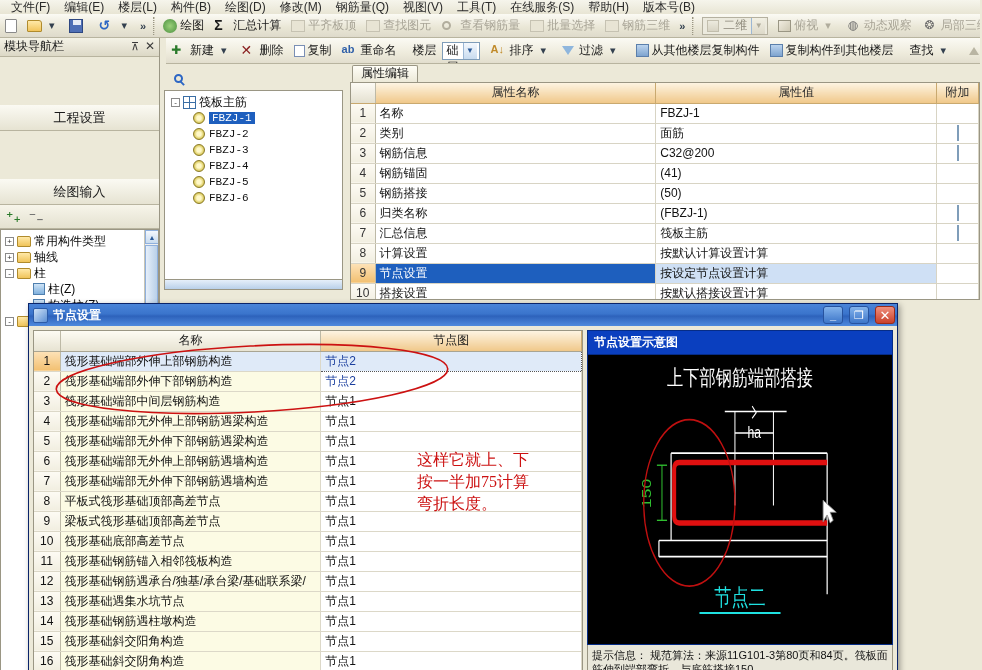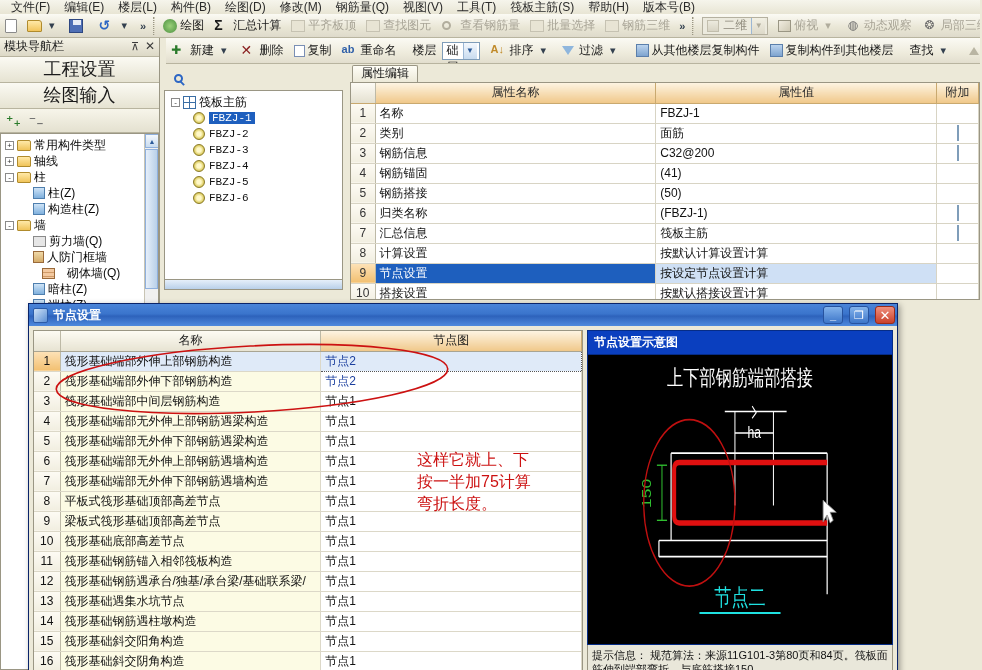--- a/index.html
+++ b/index.html
@@ -95,22 +95,22 @@
     height:19px; background:linear-gradient(#f4f2e6,#dcd8c6);
     border-bottom:1px solid #b8b49f;
     display:flex;align-items:flex-start; padding-left:4px; font-size:12px; color:#1a1a1a;
     position:relative;
   }
   .nav-title .pin { position:absolute; right:20px; top:2px; font-size:11px; color:#3a3a3a;}
   .nav-title .cls { position:absolute; right:4px; top:1px; font-size:12px; color:#3a3a3a;}
   .nav-btn {
     height:26px; background:linear-gradient(#fbfaf3,#e6e3d2);
     border-bottom:1px solid #b8b49f;
-    display:flex;align-items:flex-start;justify-content:center;
-    font-size:18px; color:#1a1a1a;
+    display:flex;align-items:center;justify-content:center;
+    font-size:13px; color:#1a1a1a;margin-top:48px;
   }
   .nav-tools {
     height:24px; background:linear-gradient(#f7f5ea,#e4e1d0);
     border-bottom:1px solid #b8b49f;
     display:flex;align-items:center;gap:8px;padding-left:6px;
   }
   .nav-tree {
     position:relative; height:calc(632px - 19px - 52px - 24px);
     background:#fff; border:1px solid #9a9684; margin:0; overflow:hidden;
   }
@@ -257,21 +257,21 @@
   }
   table.nodes td.nm { background:#fcfbe4;margin-left:20px; }
   table.nodes td.val { width:260px; }
   tr.r1 td.idx { background:linear-gradient(#fde2b8,#f2c071);}
   tr.r1 td.nm  { background:#dfeaf8; }
   tr.r1 td.val { background:#dfeaf8; color:#1b3f9e; border:1px dotted #555; border-left:none;}
   tr.r2 td.val { color:#1b3f9e; }
 
   .annot {
     position:absolute; left:383px; top:118px; width:185px;
-    color:#cc1111; font-size:16px; line-height:22px; font-family:Liberation Sans, sans-serif;
+    color:#cc1111; font-size:16px; line-height:22px; font-family:Liberation Serif, serif;
     pointer-events:none; white-space:nowrap;
   }
   .ellipse-svg { position:absolute; left:0; top:0; width:550px; height:358px; pointer-events:none; }
 
   
   .preview { flex:1; display:flex; flex-direction:column; }
   .pv-header {
     background:#0a3fbf; color:#fff; font-size:12px; font-weight:bold;
     padding:3px 6px; border:1px solid #062c86; border-bottom:none;
   }
@@ -289,21 +289,21 @@
   <div class="menubar">
     <span class="mi">文件(F)</span>
     <span class="mi">编辑(E)</span>
     <span class="mi">楼层(L)</span>
     <span class="mi">构件(B)</span>
     <span class="mi">绘图(D)</span>
     <span class="mi">修改(M)</span>
     <span class="mi">钢筋量(Q)</span>
     <span class="mi">视图(V)</span>
     <span class="mi">工具(T)</span>
-    <span class="mi">筏板主筋(S)</span>
+    <span class="mi">在线服务(S)</span>
     <span class="mi">帮助(H)</span>
     <span class="mi">版本号(B)</span>
   </div>
 
   <div class="toolbar1">
     <span class="tb-item">
         <span class="ico ico-new"></span>
       </span>
     <span class="tb-item">
         <span class="ico ico-open"></span>

